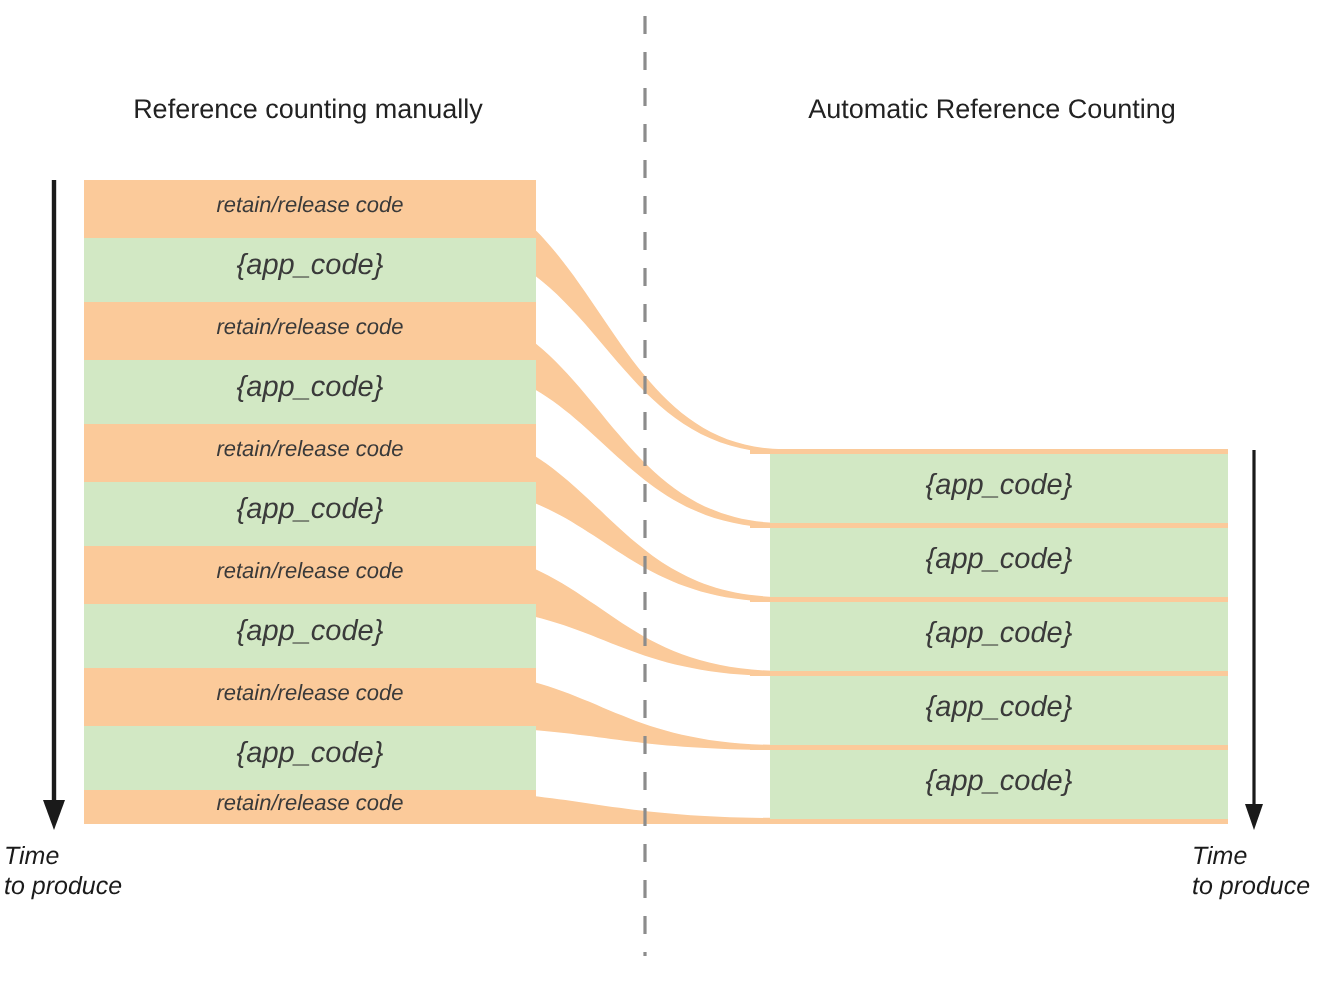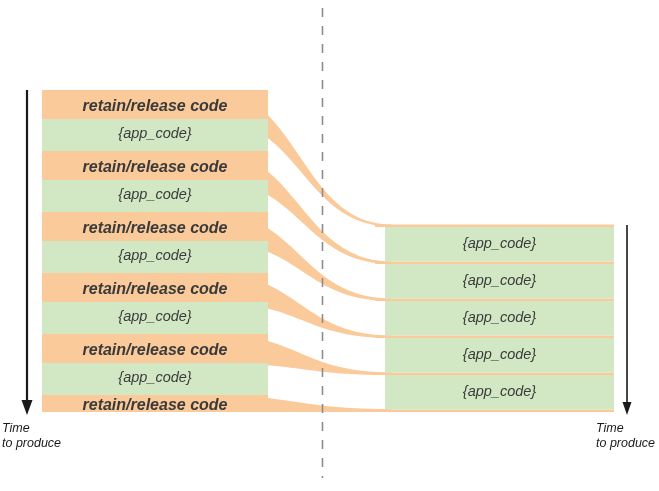--- a/index.html
+++ b/index.html
@@ -36,22 +36,21 @@
 
   .band-label {
     position: absolute;
     font-style: italic;
     color: #3a3a3a;
     white-space: nowrap;
     text-align: center;
     pointer-events: none;
   }
   .lbl-retain {
-    font-size: 16px;
-    font-weight: bold;
+    font-size: 11px;
   }
   .lbl-app {
     font-size: 14.5px;
   }
   .lbl-app-right {
     font-size: 14.5px;
   }
   .axis-caption {
     position: absolute;
     font-style: italic;
@@ -123,20 +122,22 @@
       <line x1="27" y1="90" x2="27" y2="404" stroke="#1a1a1a" stroke-width="2.2"></line>
       <polygon points="21.5,400 32.5,400 27,415" fill="#1a1a1a"></polygon>
     </g>
 
     <g>
       <line x1="627" y1="225" x2="627" y2="405" stroke="#1a1a1a" stroke-width="1.6"></line>
       <polygon points="622.5,402 631.5,402 627,415" fill="#1a1a1a"></polygon>
     </g>
   </svg>
 
+  <div class="hdr" id="header-left">Reference counting manually</div>
+  <div class="hdr" id="header-right">Automatic Reference Counting</div>
 
   <div class="band-label lbl-retain" style="left:42px; top:97px;  width:226px;">retain/release code</div>
   <div class="band-label lbl-app" style="left:42px; top:125px; width:226px;">{app_code}</div>
   <div class="band-label lbl-retain" style="left:42px; top:158px; width:226px;">retain/release code</div>
   <div class="band-label lbl-app" style="left:42px; top:186px; width:226px;">{app_code}</div>
   <div class="band-label lbl-retain" style="left:42px; top:219px; width:226px;">retain/release code</div>
   <div class="band-label lbl-app" style="left:42px; top:247px; width:226px;">{app_code}</div>
   <div class="band-label lbl-retain" style="left:42px; top:280px; width:226px;">retain/release code</div>
   <div class="band-label lbl-app" style="left:42px; top:308px; width:226px;">{app_code}</div>
   <div class="band-label lbl-retain" style="left:42px; top:341px; width:226px;">retain/release code</div>

